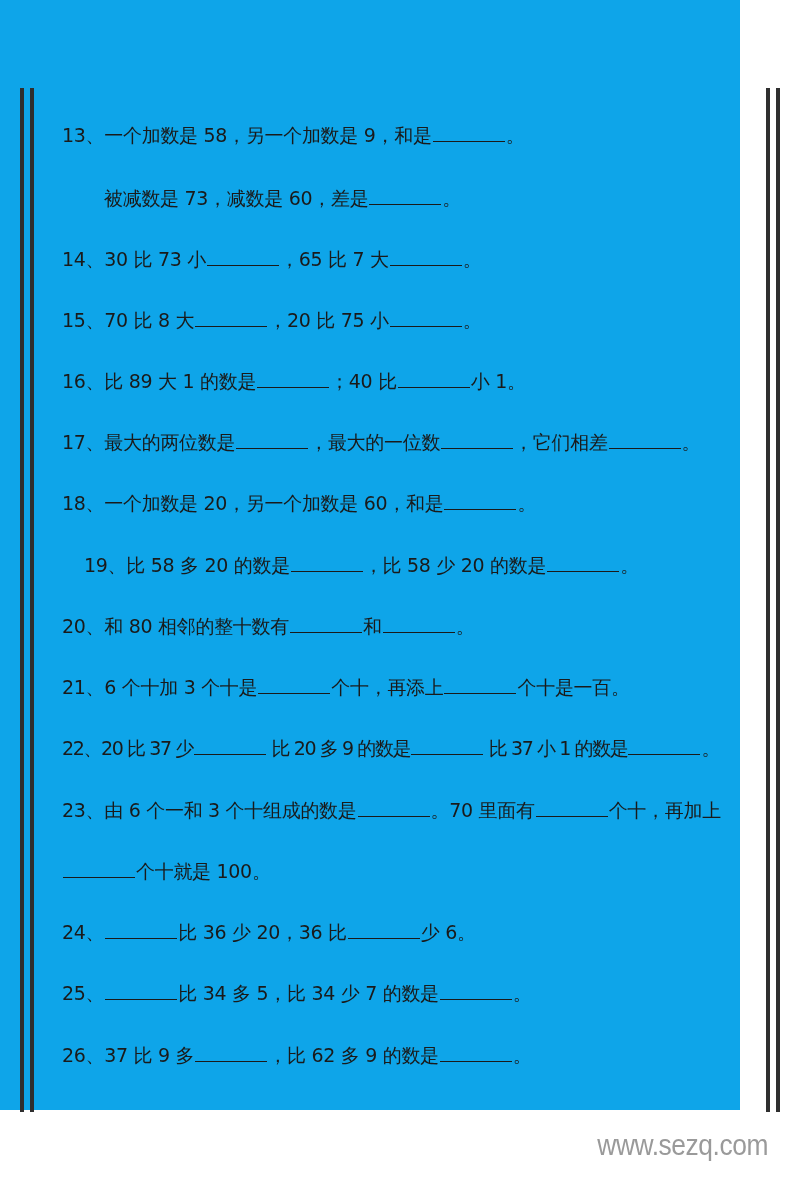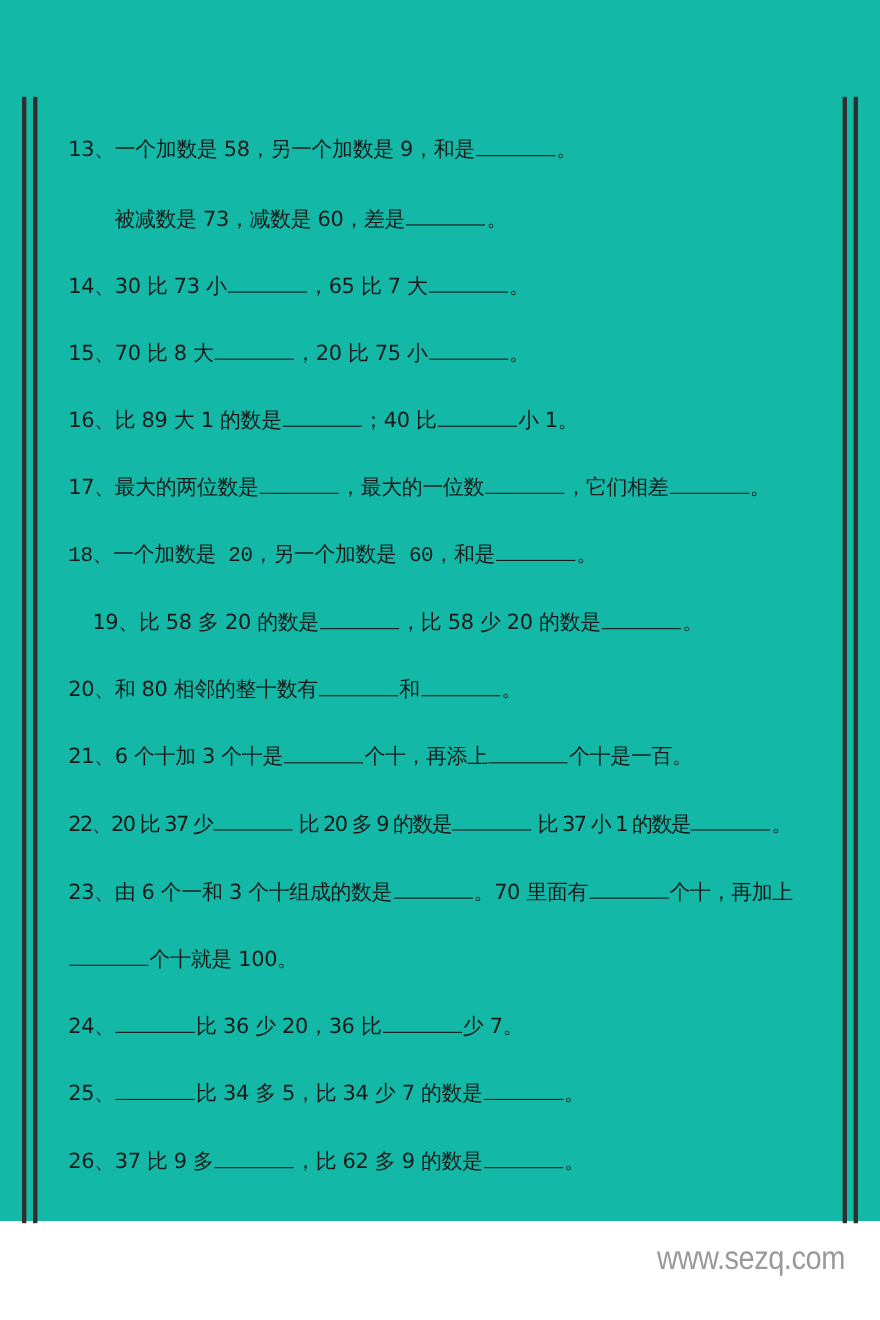--- a/index.html
+++ b/index.html
@@ -1,20 +1,20 @@
 <!DOCTYPE html>
 <html><head>
 <meta charset="utf-8">
 <style>
   html, body { margin: 0; padding: 0; }
   body {
     width: 800px; height: 1200px; background: #ffffff; position: relative; overflow: hidden;
     font-family: "DejaVu Sans", "Liberation Sans", sans-serif; color: #1a1a1a;
   }
-  .page { position: absolute; left: 0; top: 0; width: 800px; height: 1110px; background: #14b8a6; text-align: center; }
+  .page { position: absolute; left: 0; top: 0; width: 740px; height: 1110px; background: #0ea5e9; text-align: center; }
   .rule { position: absolute; top: 88px; height: 1024px; width: 4px; background: #2f2f2f; }
   .rule.l1 { left: 20px; } .rule.l2 { left: 30px; }
   .rule.r1 { left: 766px; } .rule.r2 { left: 776px; }
   .line {
     position: absolute; left: 62px; font-size: 19px; line-height: 24px; white-space: nowrap;
     letter-spacing: -0.3px;
   }
   .line.indent { left: 104px; }
   .line.condensed { letter-spacing: -1.4px; }
   .blank {
@@ -34,26 +34,26 @@
   <div class="rule l2"></div>
   <div class="rule r1"></div>
   <div class="rule r2"></div>
   <div id="questions">
       <div class="line" style="top: 123px;"><span>13、一个加数是 58，另一个加数是 9，和是</span><span class="blank"></span><span>。</span></div>
       <div class="line indent" style="top: 186px;"><span>被减数是 73，减数是 60，差是</span><span class="blank"></span><span>。</span></div>
       <div class="line" style="top: 247px;"><span>14、30 比 73 小</span><span class="blank"></span><span>，65 比 7 大</span><span class="blank"></span><span>。</span></div>
       <div class="line" style="top: 308px;"><span>15、70 比 8 大</span><span class="blank"></span><span>，20 比 75 小</span><span class="blank"></span><span>。</span></div>
       <div class="line" style="top: 369px;"><span>16、比 89 大 1 的数是</span><span class="blank"></span><span>；40 比</span><span class="blank"></span><span>小 1。</span></div>
       <div class="line" style="top: 430px;"><span>17、最大的两位数是</span><span class="blank"></span><span>，最大的一位数</span><span class="blank"></span><span>，它们相差</span><span class="blank"></span><span>。</span></div>
-      <div class="line" style="top: 491px; font-family: Liberation Mono, monospace;"><span>18、一个加数是 20，另一个加数是 60，和是</span><span class="blank"></span><span>。</span></div>
+      <div class="line" style="top: 491px;"><span>18、一个加数是 20，另一个加数是 60，和是</span><span class="blank"></span><span>。</span></div>
       <div class="line" style="top: 553px; margin-left: 22px;"><span>19、比 58 多 20 的数是</span><span class="blank"></span><span>，比 58 少 20 的数是</span><span class="blank"></span><span>。</span></div>
       <div class="line" style="top: 614px;"><span>20、和 80 相邻的整十数有</span><span class="blank"></span><span>和</span><span class="blank"></span><span>。</span></div>
       <div class="line" style="top: 675px;"><span>21、6 个十加 3 个十是</span><span class="blank"></span><span>个十，再添上</span><span class="blank"></span><span>个十是一百。</span></div>
       <div class="line condensed" style="top: 736px;"><span>22、20 比 37 少</span><span class="blank"></span><span> 比 20 多 9 的数是</span><span class="blank"></span><span> 比 37 小 1 的数是</span><span class="blank"></span><span>。</span></div>
       <div class="line" style="top: 798px;"><span>23、由 6 个一和 3 个十组成的数是</span><span class="blank"></span><span>。70 里面有</span><span class="blank"></span><span>个十，再加上</span></div>
       <div class="line" style="top: 859px;"><span class="blank"></span><span>个十就是 100。</span></div>
-      <div class="line" style="top: 920px;"><span>24、</span><span class="blank"></span><span>比 36 少 20，36 比</span><span class="blank"></span><span>少 7。</span></div>
+      <div class="line" style="top: 920px;"><span>24、</span><span class="blank"></span><span>比 36 少 20，36 比</span><span class="blank"></span><span>少 6。</span></div>
       <div class="line" style="top: 981px;"><span>25、</span><span class="blank"></span><span>比 34 多 5，比 34 少 7 的数是</span><span class="blank"></span><span>。</span></div>
       <div class="line" style="top: 1043px;"><span>26、37 比 9 多</span><span class="blank"></span><span>，比 62 多 9 的数是</span><span class="blank"></span><span>。</span></div>
     </div>
 </div>
 
 <div class="watermark">www.sezq.com</div>
 
 </body></html>

